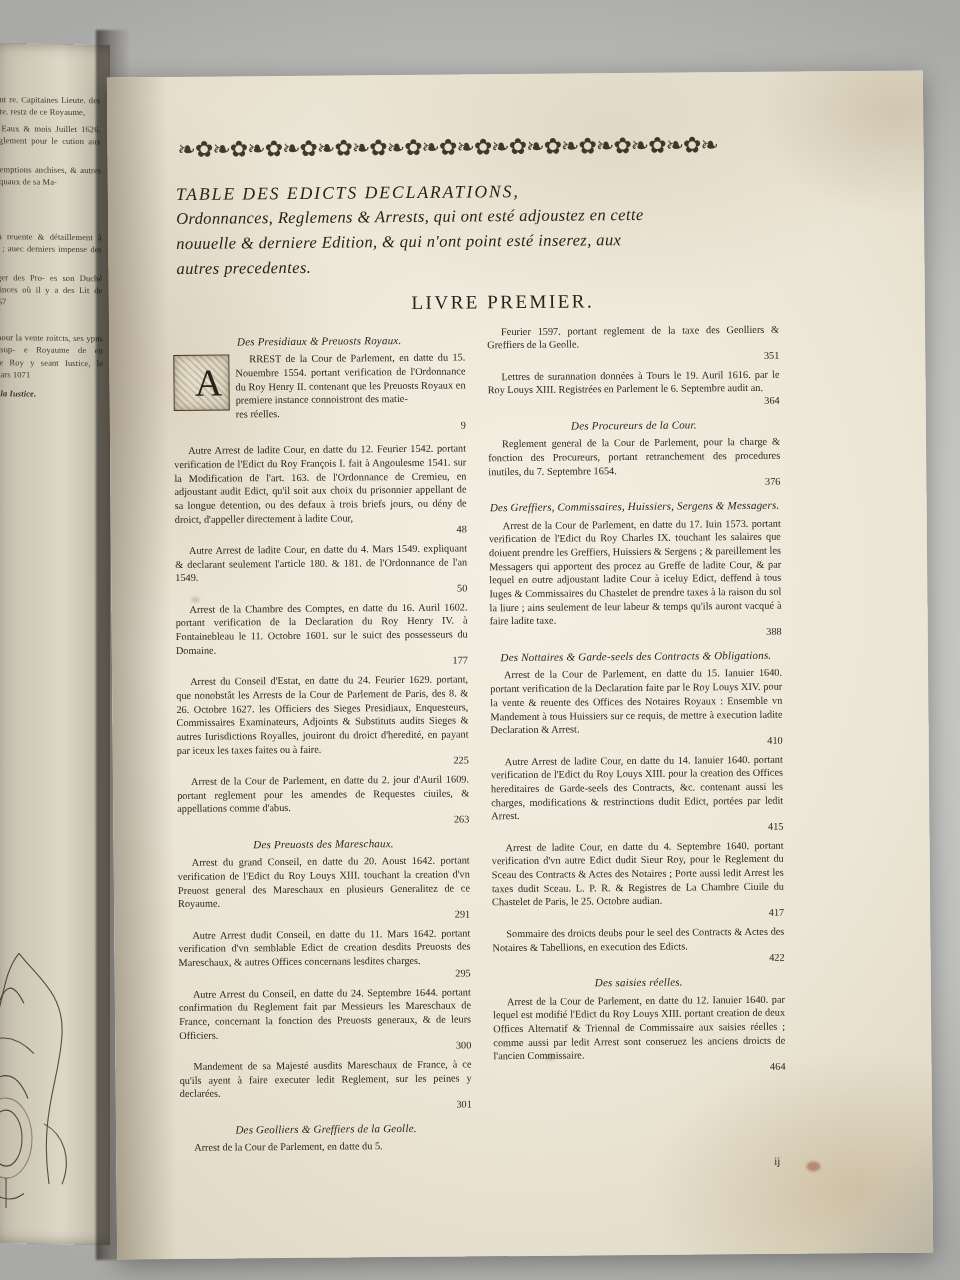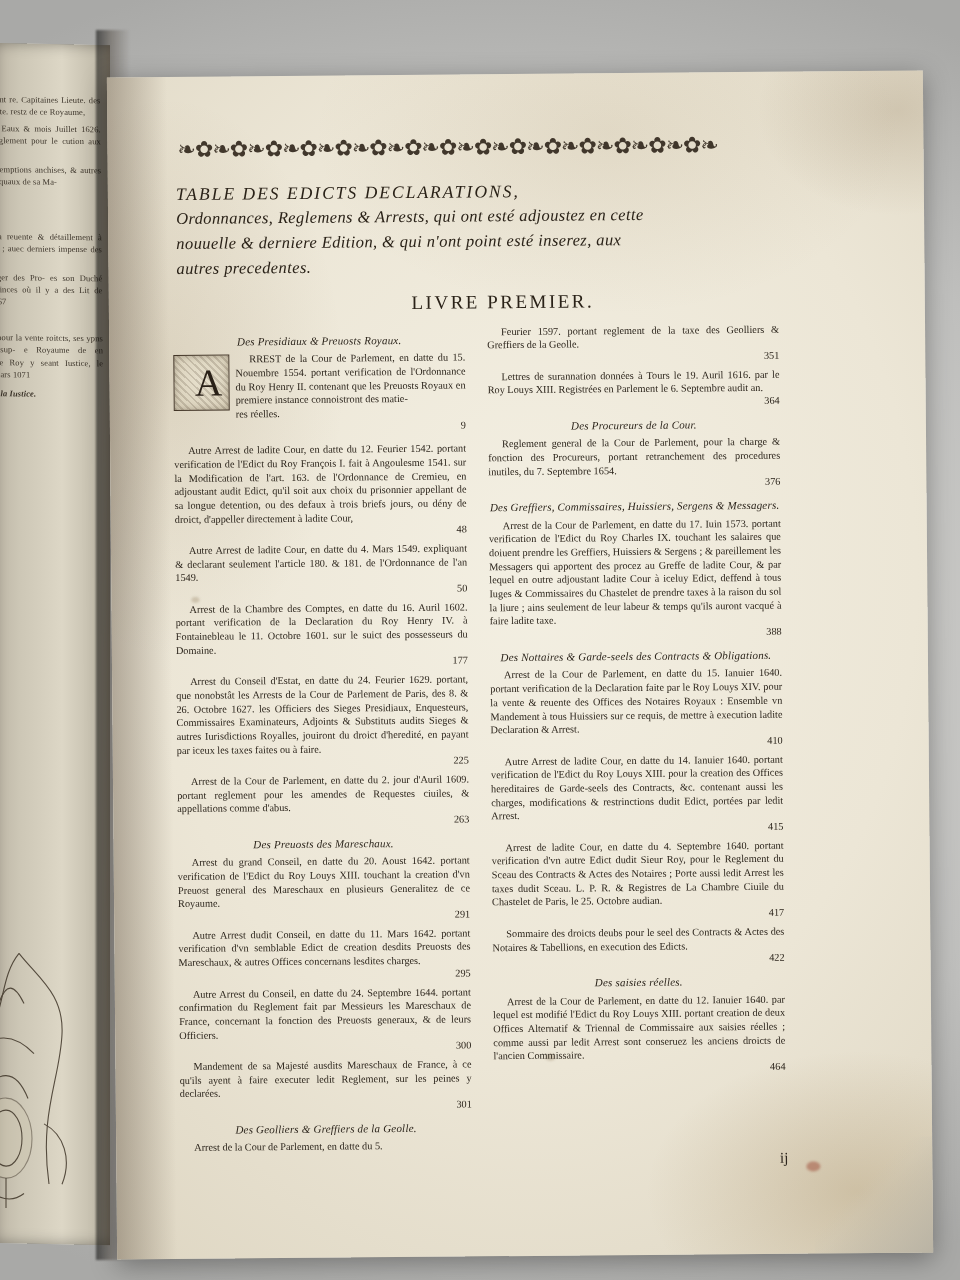--- a/index.html
+++ b/index.html
@@ -192,22 +192,22 @@
     line-height: 54px;
     text-align: center;
     font-family: "Liberation Serif", serif;
     color: #2a2118;
     box-shadow: inset 0 0 6px rgba(60,45,30,0.35);
   }
   .firstline { text-indent: 0; }
 
   .sig {
     position: absolute;
-    right: 12px; bottom: -12px;
-    font-size: 15px;
+    right: 20px; bottom: -12px;
+    font-size: 11px;
   }
 
   
   .scuff {
     position: absolute;
     background: rgba(120,95,60,0.25);
     border-radius: 50%;
     filter: blur(1px);
     pointer-events: none;
   }

